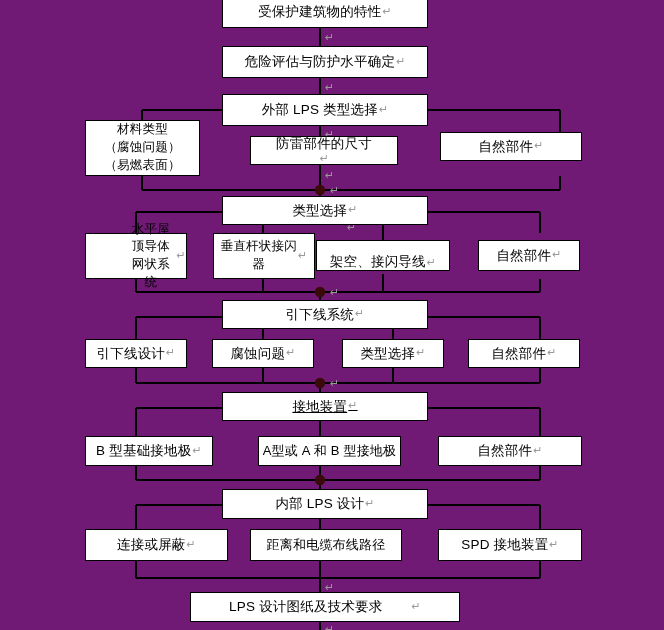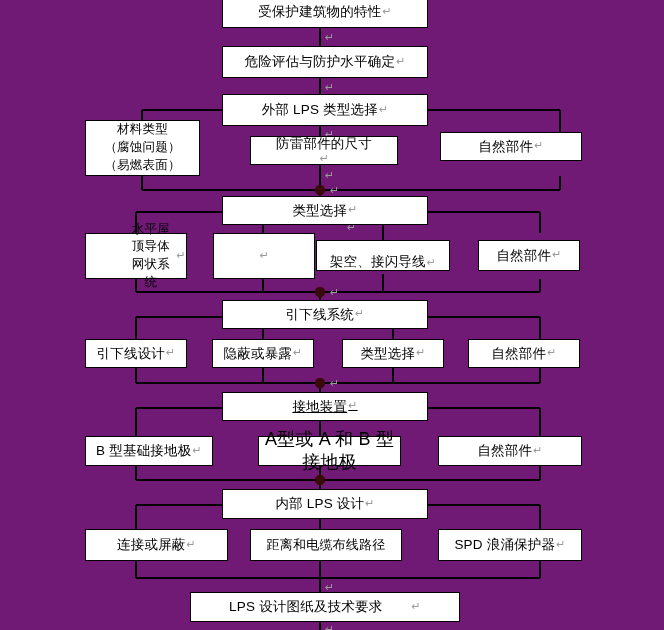--- a/index.html
+++ b/index.html
@@ -180,74 +180,75 @@
     <span>类型选择</span><span class="pilcrow">↵</span>
   </div>
   <span class="mark" style="left:347px; top:222px;">↵</span>
   <span class="mark" style="left:347px; top:238px;">↵</span>
 
   <div class="node multi" style="left:85px; top:233px; width:102px; height:46px; font-size:12.5px;padding-left:40px;">
     <span>水平屋顶导体
 网状系统</span><span class="pilcrow">↵</span>
   </div>
   <div class="node multi" style="left:213px; top:233px; width:102px; height:46px; font-size:12.5px;">
-    <span class="pilcrow">↵</span>
+    <span>垂直杆状接闪
+器</span><span class="pilcrow">↵</span>
   </div>
   <div class="node" style="left:316px; top:240px; width:134px; height:31px;align-items:flex-end;">
     <span>架空、接闪导线</span><span class="pilcrow">↵</span>
   </div>
   <div class="node" style="left:478px; top:240px; width:102px; height:31px;">
     <span>自然部件</span><span class="pilcrow">↵</span>
   </div>
   <span class="mark" style="left:330px; top:287px;">↵</span>
 
   <div class="node" style="left:222px; top:300px; width:206px; height:29px;">
     <span>引下线系统</span><span class="pilcrow">↵</span>
   </div>
 
   <div class="node" style="left:85px; top:339px; width:102px; height:29px;">
     <span>引下线设计</span><span class="pilcrow">↵</span>
   </div>
   <div class="node" style="left:212px; top:339px; width:102px; height:29px;">
-    <span>隐蔽或暴露</span><span class="pilcrow">↵</span>
+    <span>腐蚀问题</span><span class="pilcrow">↵</span>
   </div>
   <div class="node" style="left:342px; top:339px; width:102px; height:29px;">
     <span>类型选择</span><span class="pilcrow">↵</span>
   </div>
   <div class="node" style="left:468px; top:339px; width:112px; height:29px;">
     <span>自然部件</span><span class="pilcrow">↵</span>
   </div>
   <span class="mark" style="left:330px; top:378px;">↵</span>
 
   <div class="node" style="left:222px; top:392px; width:206px; height:29px;text-decoration:underline;">
     <span>接地装置</span><span class="pilcrow">↵</span>
   </div>
 
   <div class="node" style="left:85px; top:436px; width:128px; height:30px;">
     <span>B 型基础接地极</span><span class="pilcrow">↵</span>
   </div>
-  <div class="node" style="left:258px; top:436px; width:143px; height:30px; font-size:18px;">
+  <div class="node" style="left:258px; top:436px; width:143px; height:30px; font-size:13px;">
     <span>A型或 A 和 B 型接地极</span>
   </div>
   <div class="node" style="left:438px; top:436px; width:144px; height:30px;">
     <span>自然部件</span><span class="pilcrow">↵</span>
   </div>
 
   <div class="node" style="left:222px; top:489px; width:206px; height:30px;">
     <span>内部 LPS 设计</span><span class="pilcrow">↵</span>
   </div>
 
   <div class="node" style="left:85px; top:529px; width:143px; height:32px;">
     <span>连接或屏蔽</span><span class="pilcrow">↵</span>
   </div>
   <div class="node" style="left:250px; top:529px; width:152px; height:32px; font-size:13px;justify-content:center;">
     <span>距离和电缆布线路径</span>
   </div>
   <div class="node" style="left:438px; top:529px; width:144px; height:32px;">
-    <span>SPD 浪涌保护器</span><span class="pilcrow">↵</span>
+    <span>SPD 接地装置</span><span class="pilcrow">↵</span>
   </div>
   <span class="mark" style="left:325px; top:582px;">↵</span>
 
   <div class="node" style="left:190px; top:592px; width:270px; height:30px;gap:28px;">
     <span>LPS 设计图纸及技术要求</span><span class="pilcrow">↵</span>
   </div>
   <span class="mark" style="left:325px; top:624px;">↵</span>
 
 </div>
 

